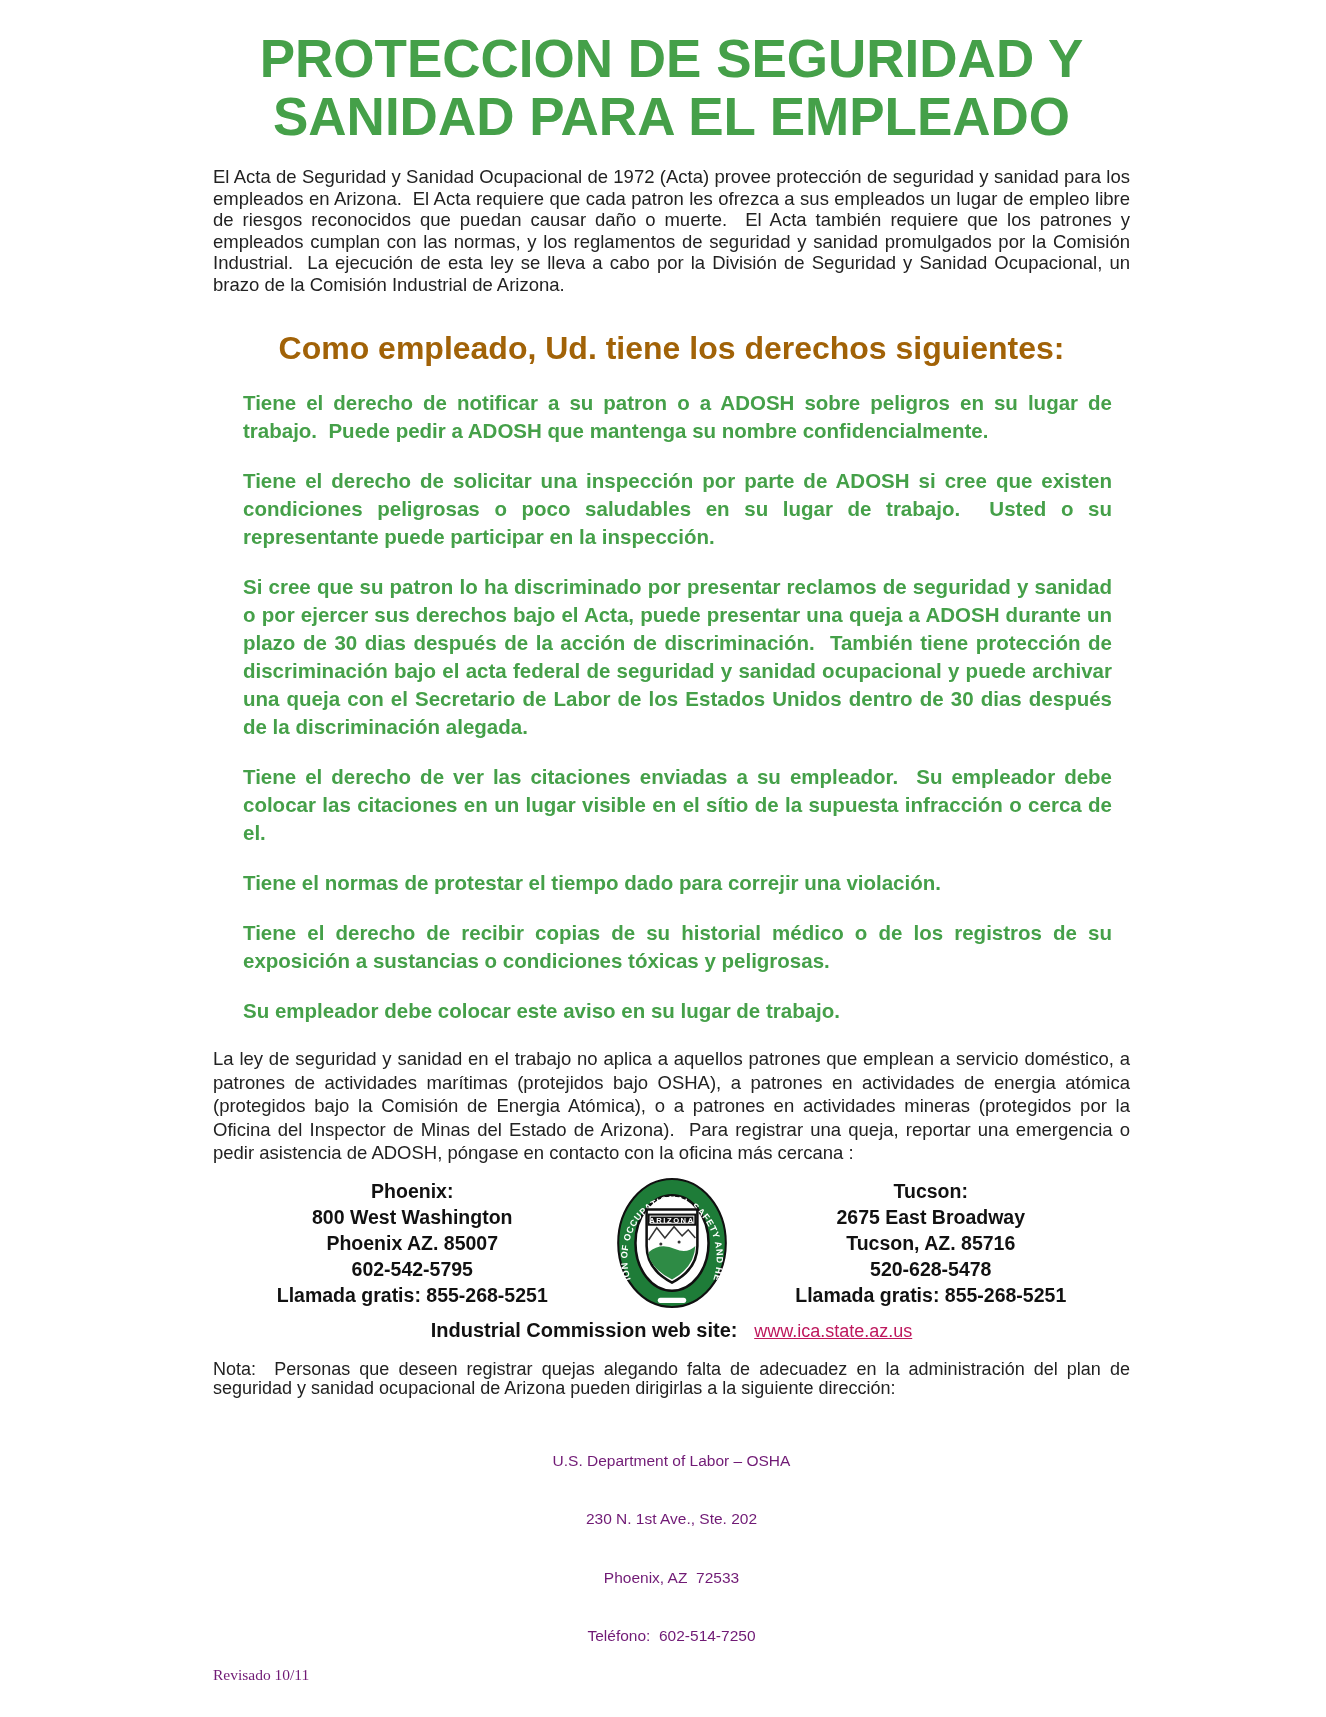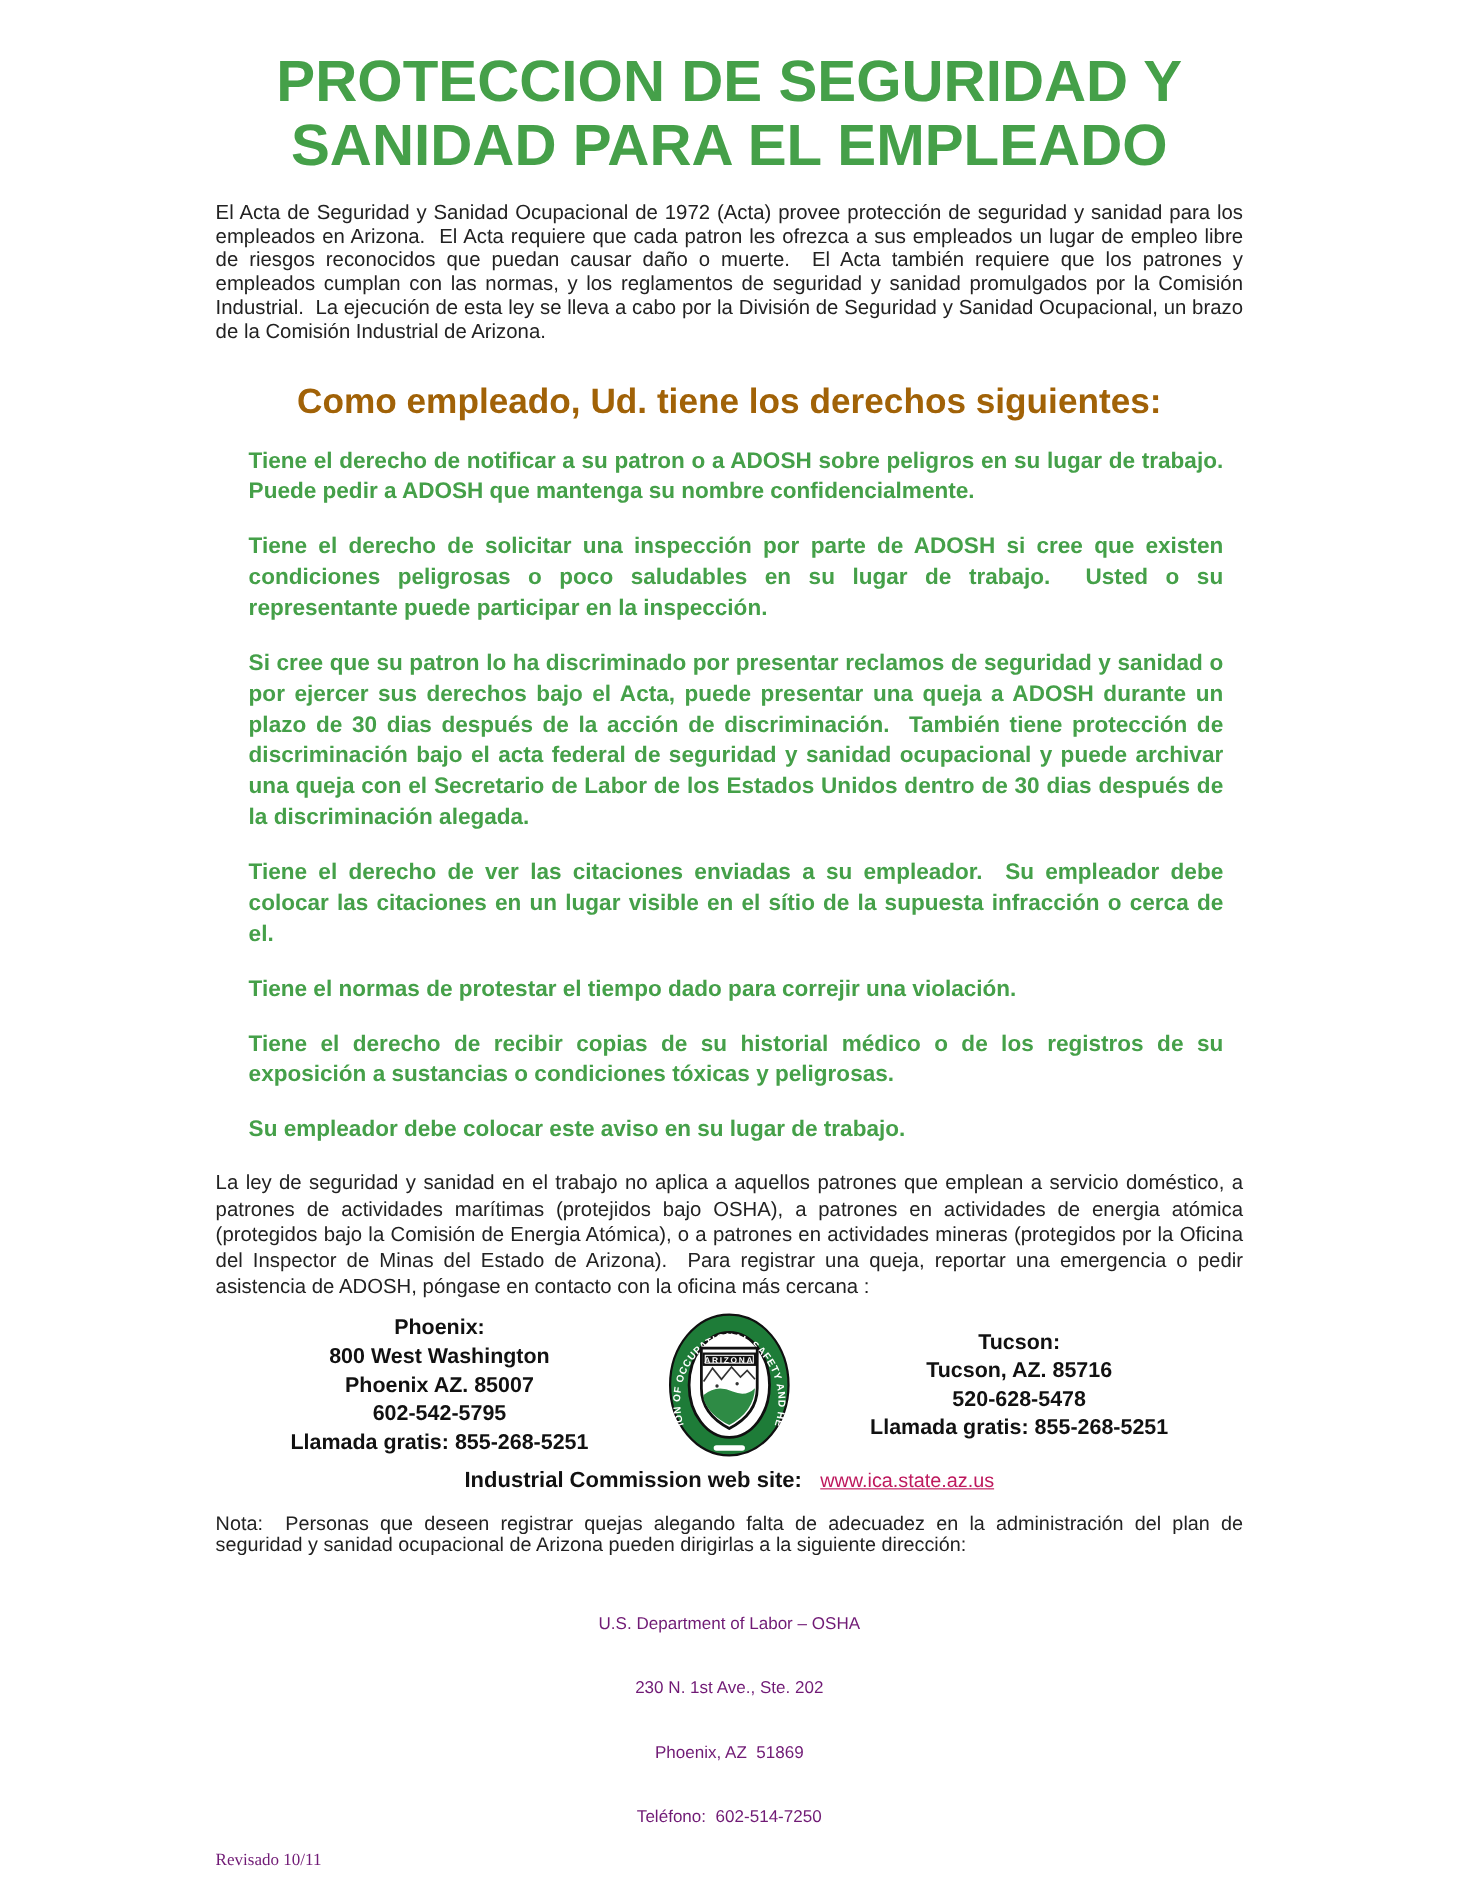--- a/index.html
+++ b/index.html
@@ -6,21 +6,22 @@
   html, body { background: #ffffff; }
   body {
     width: 1326px;
     height: 1717px;
     font-family: "Liberation Sans", "DejaVu Sans", sans-serif;
     color: #1a1a1a;
     overflow: hidden;
     position: relative;
   }
   .page {
-    padding: 46px 196px 0 196px;
+    padding: 30px 196px 0 196px;
+    margin-left: 17px;
   }
   .title {
     text-align: center;
     color: #45a049;
     font-weight: bold;
     font-size: 53px;
     line-height: 58px;
     letter-spacing: 0px;
   }
   .intro {
@@ -163,36 +164,37 @@
         <circle cx="44" cy="66" r="1.5" fill="#333333"></circle>
         <circle cx="62" cy="64" r="1.5" fill="#333333"></circle>
         <rect x="31" y="36" width="48" height="12" fill="#111111"></rect>
         <rect x="33.5" y="38.5" width="43" height="7" fill="none" stroke="#ffffff" stroke-width="1"></rect>
         <text x="55" y="45" text-anchor="middle" font-size="7.5" font-weight="bold" fill="#ffffff" letter-spacing="1.5" font-family="Liberation Sans, sans-serif">ARIZONA</text>
       </svg>
     </div>
 
     <div class="office">
       <div>Tucson:</div>
+      <div>2675 East Broadway</div>
       <div>Tucson, AZ. 85716</div>
       <div>520-628-5478</div>
       <div>Llamada gratis: 855-268-5251</div>
     </div>
   </div>
 
   <div class="website-line">
     <span class="label">Industrial Commission web site:</span>
     <span>&nbsp; </span><a href="#">www.ica.state.az.us</a>
   </div>
 
   <p class="nota">Nota:  Personas que deseen registrar quejas alegando falta de adecuadez en la administración del plan de seguridad y sanidad ocupacional de Arizona pueden dirigirlas a la siguiente dirección:</p>
 
   <div class="bottom-block">
     <div class="dol">
       <div>U.S. Department of Labor – OSHA</div>
       <div>230 N. 1st Ave., Ste. 202</div>
-      <div>Phoenix, AZ  51869</div>
+      <div>Phoenix, AZ  72533</div>
       <div>Teléfono:  602-514-7250</div>
     </div>
     <div class="revision">Revisado 10/11</div>
   </div>
 
 </div>
 
 </body></html>

